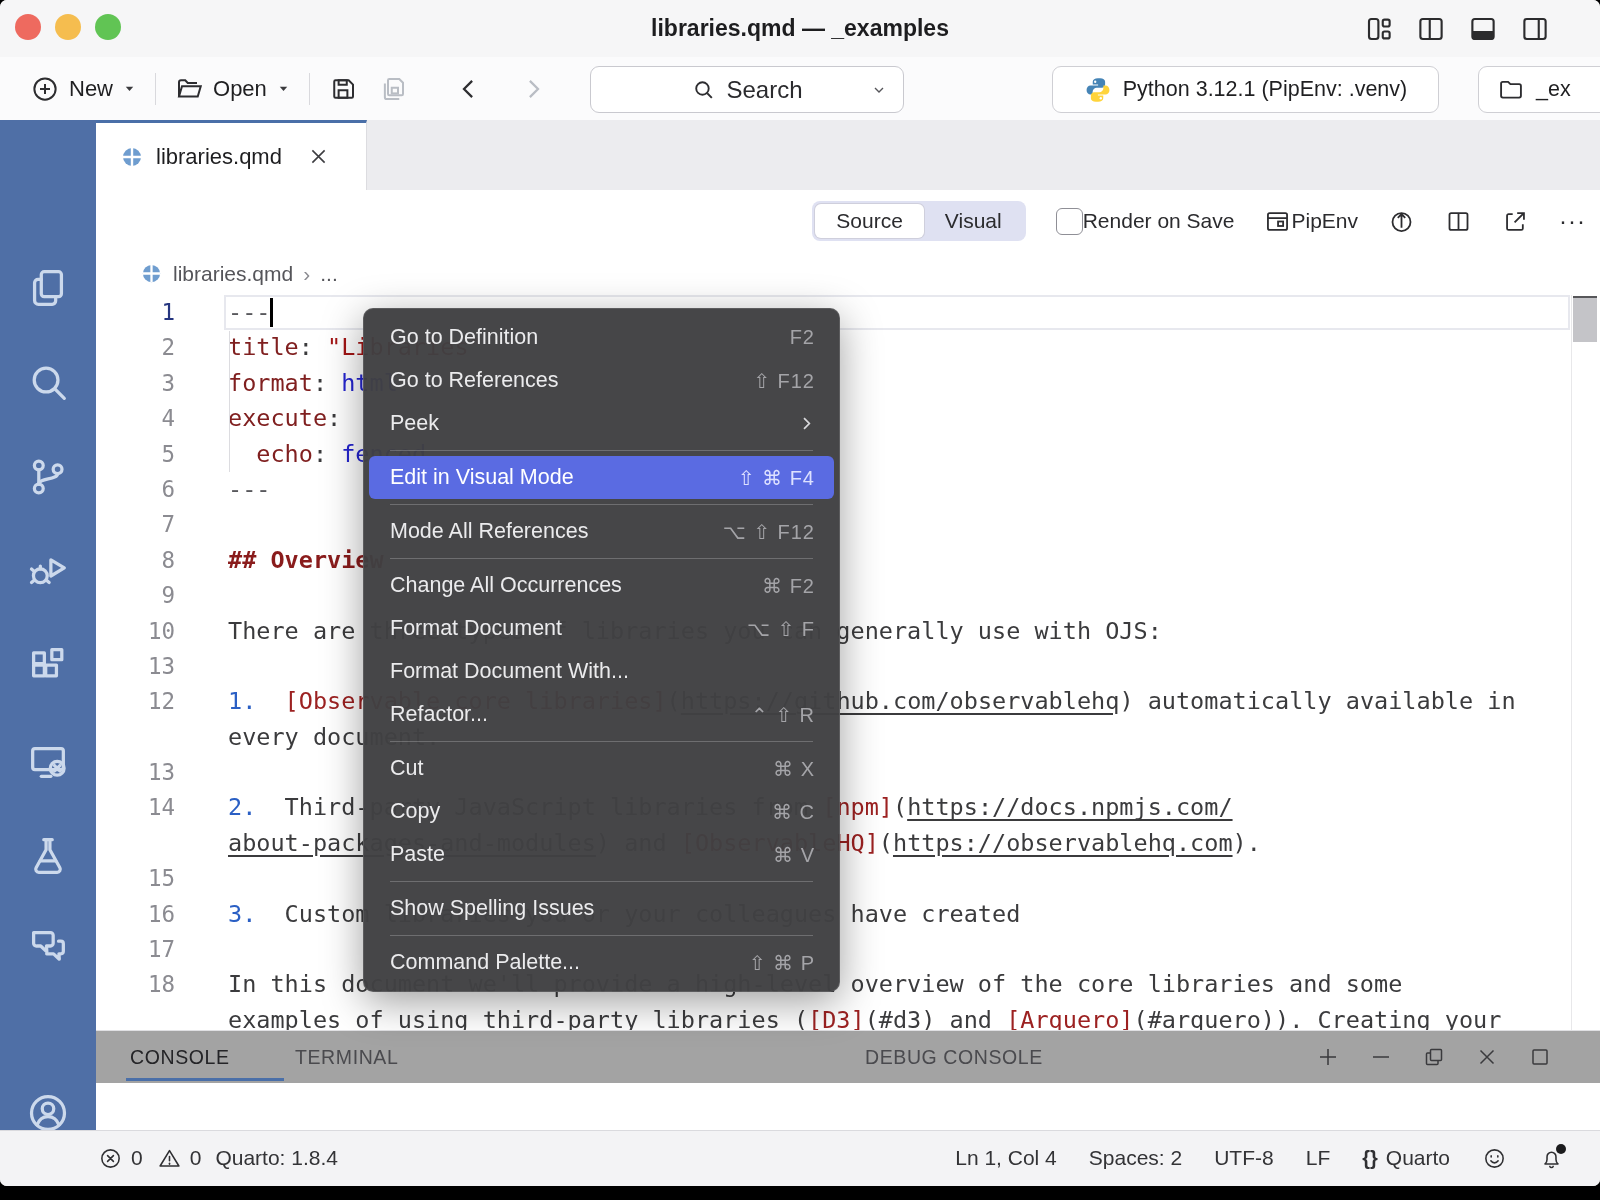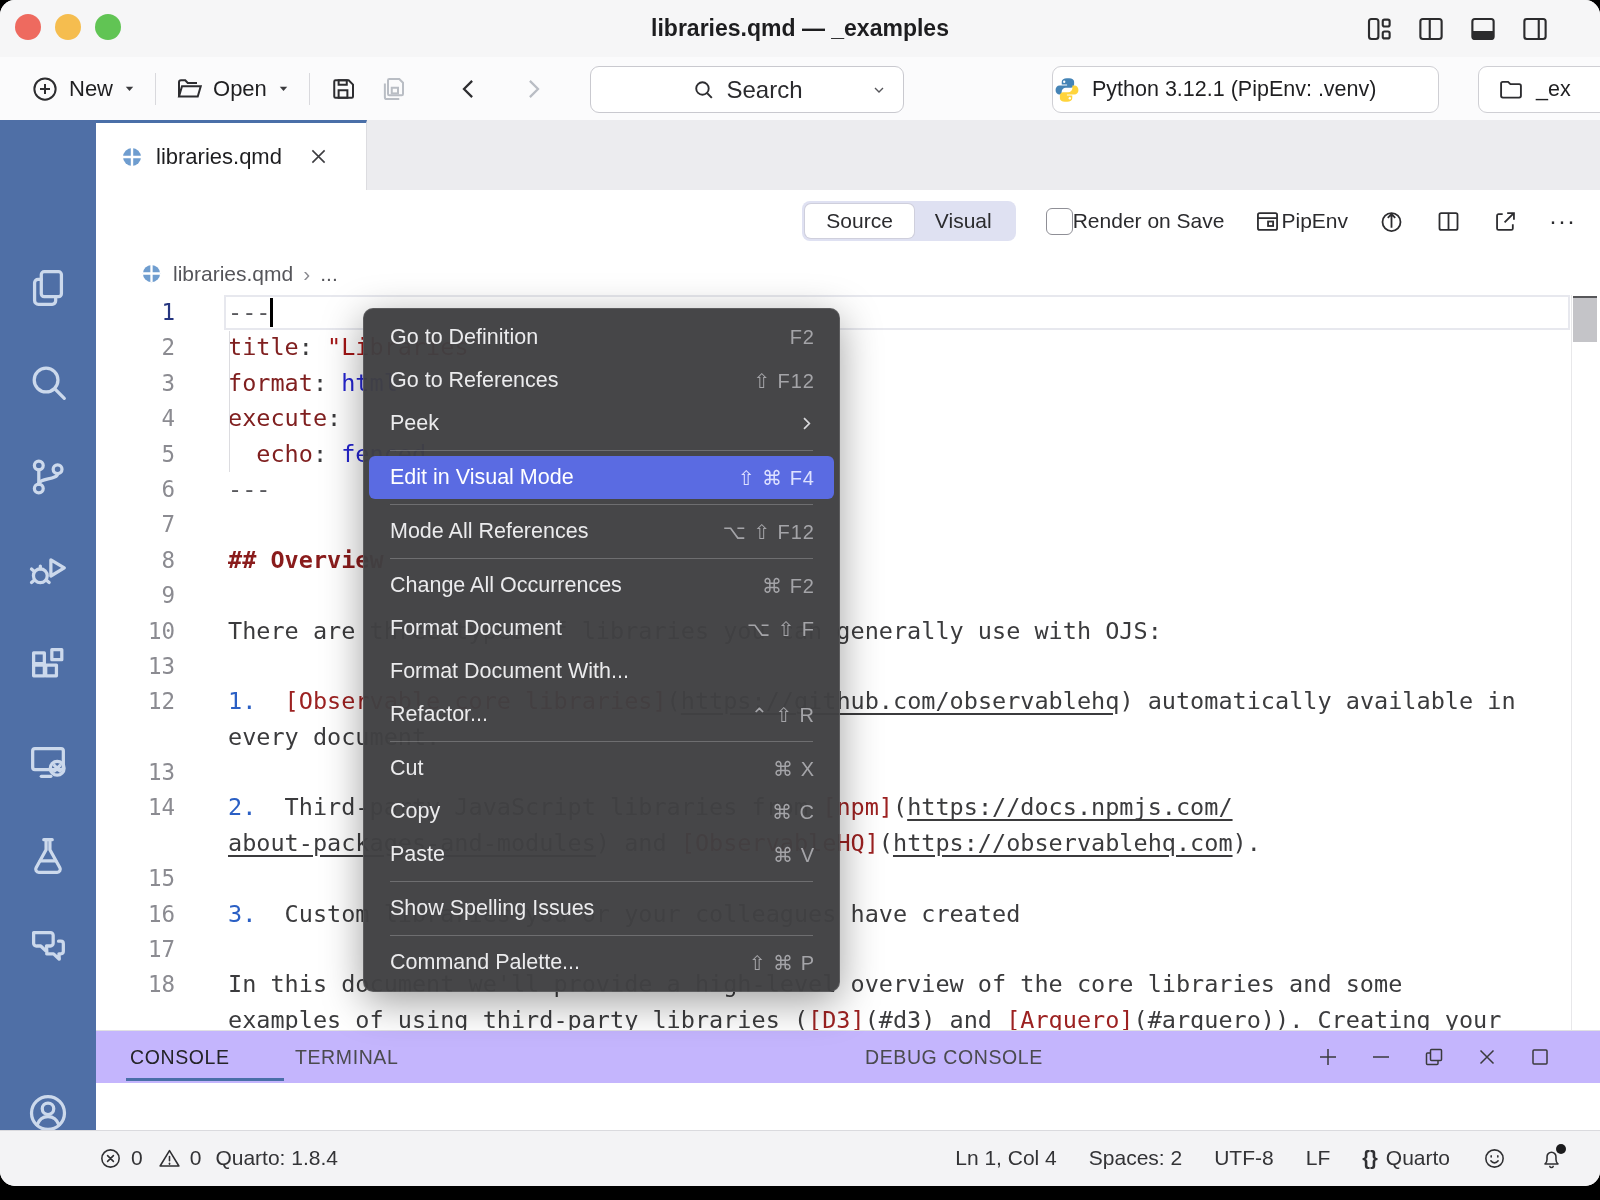--- a/index.html
+++ b/index.html
@@ -1,18 +1,18 @@
 <!DOCTYPE html>
 <html><head>
 <meta charset="utf-8">
 <style>
   html,body{margin:0;padding:0;background:#000;width:1600px;height:1200px;overflow:hidden;
     font-family:"Liberation Sans","DejaVu Sans",sans-serif;-webkit-font-smoothing:antialiased;}
   .window{position:absolute;left:0;top:0;width:1600px;height:1186px;background:#fff;
-    border-radius:15px;overflow:hidden;}
+    border-radius:7px;overflow:hidden;}
   svg{display:block}
   
   .titlebar{position:absolute;left:0;top:0;width:1600px;height:57px;background:#f6f6f7;border-bottom:1px solid #e4e4e7;}
   .traffic{position:absolute;top:14px;width:26px;height:26px;border-radius:50%;}
   .t-red{left:15px;background:#ee6a5f;} .t-yellow{left:55px;background:#f5bd4f;} .t-green{left:95px;background:#61c454;}
   .win-title{position:absolute;left:0;right:0;top:0;height:57px;line-height:57px;text-align:center;
     font-size:23px;font-weight:700;color:#1d1d1f;}
   .tb-icons{position:absolute;right:50px;top:0;height:57px;display:flex;align-items:center;gap:22px;color:#2c2c2e;}
   .tb-icons .ic{width:30px;height:30px;}
   
@@ -20,35 +20,35 @@
     display:flex;align-items:center;color:#1f1f21;}
   .tool-btn{display:flex;align-items:center;gap:9px;font-size:22px;color:#1f1f21;padding:0 10px;}
   .tool-sep{width:1px;height:32px;background:#d9d9dd;margin:0 8px;}
   .icbtn{width:30px;height:30px;color:#2d2d30;}
   .disabled{color:#b9bdc4;}
   .caret{width:15px;height:15px;color:#3a3a3d;}
   .search-pill{position:absolute;left:590px;top:9px;width:312px;height:45px;border:1px solid #c9c9cf;border-radius:9px;
     background:#fff;display:flex;align-items:center;justify-content:center;gap:10px;font-size:24px;color:#2b2b2e;}
   .search-caret{position:absolute;right:16px;top:15px;width:16px;height:16px;color:#55555a;}
   .interp-pill{position:absolute;left:1052px;top:9px;width:385px;height:45px;border:1px solid #cfcfd4;border-radius:9px;
-    background:#fff;display:flex;align-items:center;justify-content:flex-start;gap:11px;font-size:21.5px;color:#1f1f21;}
+    background:#fff;display:flex;align-items:center;justify-content:center;gap:11px;font-size:21.5px;color:#1f1f21;}
   .proj-pill{position:absolute;left:1478px;top:9px;width:170px;height:45px;border:1px solid #cfcfd4;border-radius:9px;
     background:#fff;display:flex;align-items:center;padding-left:18px;gap:11px;font-size:21.5px;color:#1f1f21;}
   
   .activity{position:absolute;left:0;top:120px;width:96px;height:1010px;background:#4f6fa6;}
   .act-ic{position:absolute;left:25px;width:46px;height:46px;color:#ccd9ec;}
   
   .tabstrip{position:absolute;left:96px;top:120px;right:0;height:70px;background:#ececef;border-bottom:1px solid #e0e0e3;}
   .tab{position:absolute;left:0;top:0;width:271px;height:70px;background:#fff;border-top:3px solid #4a6fa8;
     border-right:1px solid #dcdce0;box-sizing:border-box;display:flex;align-items:center;padding-left:24px;gap:12px;}
   .tab-label{font-size:22px;color:#1e1e20;}
   .tab-close{width:21px;height:21px;color:#3c3c40;margin-left:14px;}
   
   .edtoolbar{position:absolute;left:96px;top:190px;right:0;height:62px;background:#fff;border-bottom:1px solid #e8e8ea;
-    display:flex;align-items:center;justify-content:flex-end;padding-right:24px;gap:30px;color:#2d2d30;}
+    display:flex;align-items:center;justify-content:flex-end;padding-right:14px;gap:30px;color:#2d2d30;}
   .seg{display:flex;background:#dfe1f2;border-radius:8px;padding:3px;font-size:21px;color:#2b2b2e;}
   .seg-item{padding:5px 21px;border-radius:6px;}
   .seg-active{background:#fff;box-shadow:0 0 0 1px #cfcfdc;}
   .chk{width:25px;height:25px;border:1.6px solid #8f8f96;border-radius:6px;background:#fff;}
   .lbl{font-size:21px;color:#2b2b2e;}
   .edtb-group{display:flex;align-items:center;}
   .ic26{width:27px;height:27px;}
   
   .breadcrumb{position:absolute;left:96px;top:252px;right:0;height:43px;background:#fff;display:flex;align-items:center;
     padding-left:44px;gap:10px;font-size:21px;color:#55555a;}
@@ -73,21 +73,21 @@
     box-shadow:0 10px 40px rgba(0,0,0,0.38),0 0 0 1px rgba(255,255,255,0.12) inset;z-index:50;padding:8px 0;}
   .mi{position:relative;height:43px;display:flex;align-items:center;margin:0 6px;padding:0 19px 0 21px;border-radius:6px;
     font-size:21.5px;color:#ebebed;}
   .mi-label{flex:1;}
   .mi-short{color:#a4a4a8;font-size:20px;letter-spacing:1px;}
   .mi-sel{background:#5a6be2;color:#fff;}
   .mi-sel .mi-short{color:#dde1ff;}
   .mi-sub{width:17px;height:17px;color:#d9d9dc;}
   .msep{height:1px;background:rgba(255,255,255,0.22);margin:5px 27px;}
   
-  .panelbar{position:absolute;left:96px;top:1030px;right:0;height:52px;background:#c4b5fd;border-top:1px solid #e0e0e3;}
+  .panelbar{position:absolute;left:96px;top:1030px;right:0;height:52px;background:#a3a3a3;border-top:1px solid #e0e0e3;}
   .ptab{position:absolute;top:0;height:52px;line-height:52px;font-size:19.5px;letter-spacing:.6px;color:#4a4a4e;}
   .ptab-active{color:#242427;}
   .punder{position:absolute;left:30px;top:47px;width:158px;height:3px;background:#4a6fa8;}
   .pacts{position:absolute;right:48px;top:0;height:52px;display:flex;align-items:center;gap:29px;color:#3a3a3d;}
   .pacts .ic{width:24px;height:24px;}
   
   .statusbar{position:absolute;left:0;top:1130px;width:1600px;height:56px;background:#f3f3f5;border-top:1px solid #dadade;
     font-size:21px;color:#333336;}
   .st-left{position:absolute;left:98px;top:0;height:54px;display:flex;align-items:center;gap:14px;}
   .st-right{position:absolute;right:36px;top:0;height:54px;display:flex;align-items:center;gap:32px;}

